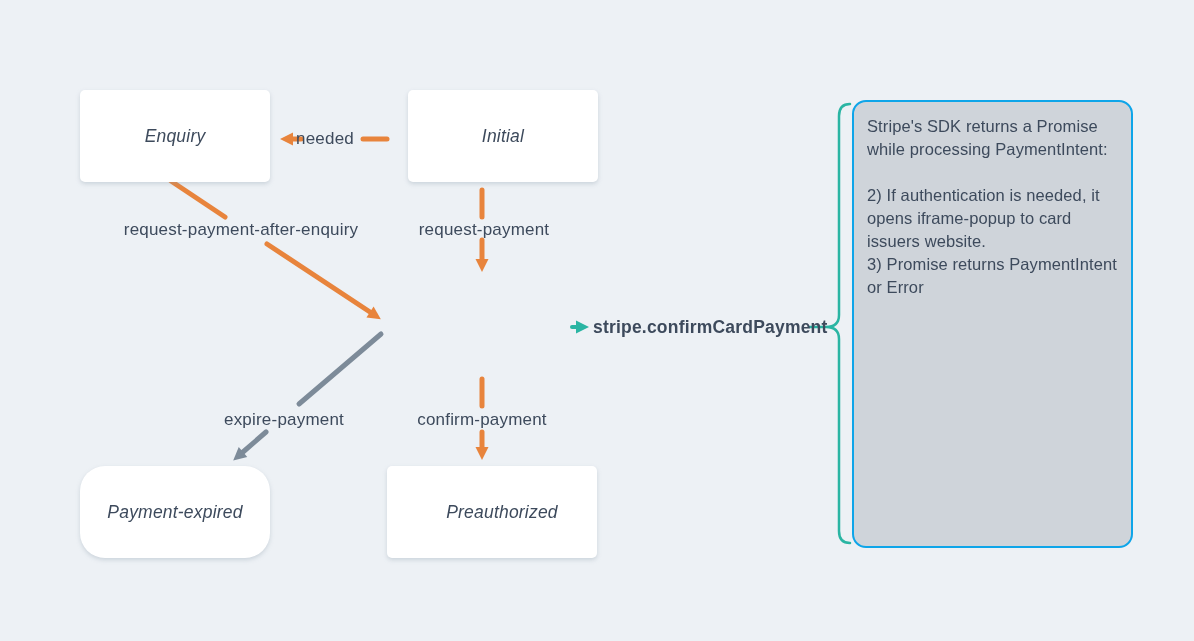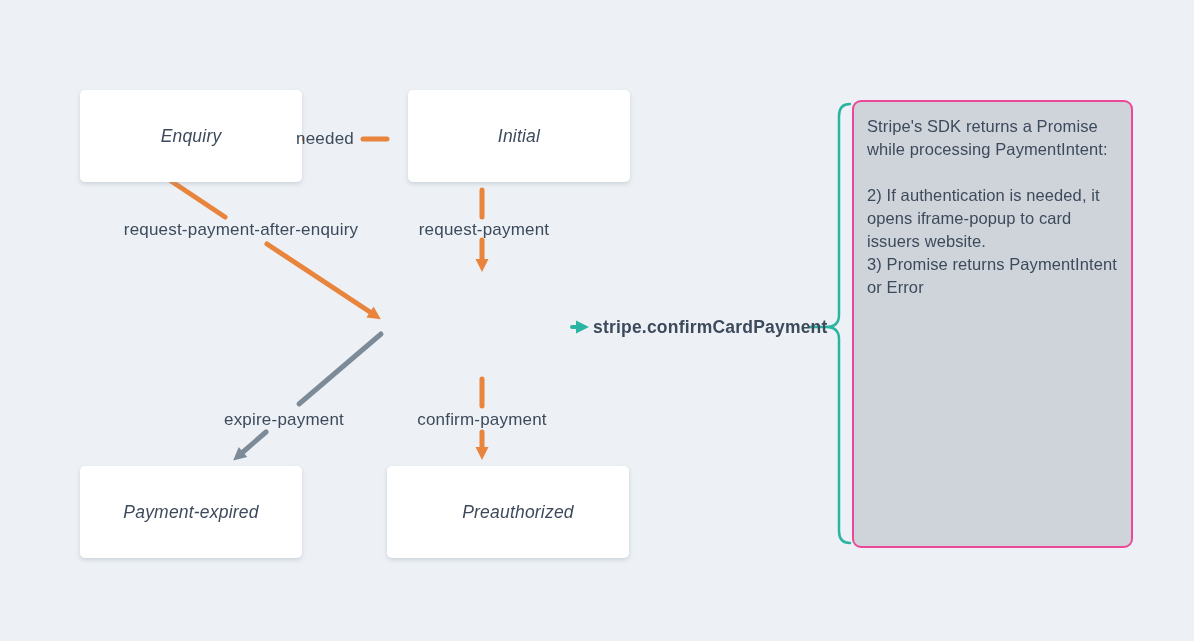--- a/index.html
+++ b/index.html
@@ -15,37 +15,37 @@
     overflow: hidden;
     color: #3d4a5c;
   }
   .arrows-layer {
     position: absolute;
     left: 0; top: 0;
     pointer-events: none;
   }
   .state {
     position: absolute;
-    width: 222px;
+    width: 190px;
     height: 92px;
     background: #ffffff;
     border-radius: 5px;
     box-shadow: 0 2px 4px rgba(141,157,172,0.35);
     display: flex;
     align-items: center;
     justify-content: center;
     font-style: italic;
     font-size: 17.5px;
     letter-spacing: 0.2px;
     color: #3d4a5c;
   }
   .state-enquiry        { left: 80px;  top: 90px;  }
   .state-initial        { left: 408px; top: 90px;  }
   .state-pending        { left: 387px; top: 279px; }
-  .state-expired        { left: 80px;  top: 466px; }
+  .state-expired        { left: 80px;  top: 466px; border-radius: 25px; }
   .state-preauthorized  { left: 387px; top: 466px; padding-left: 20px; }
 
   .elabel {
     position: absolute;
     transform: translate(-50%, -50%);
     font-size: 17px;
     letter-spacing: 0.2px;
     color: #3d4a5c;
     white-space: nowrap;
   }
@@ -68,22 +68,22 @@
   }
 
   .note-box {
     position: absolute;
     left: 852px;
     top: 100px;
     width: 281px;
     height: 448px;
     box-sizing: border-box;
     background: #cfd4da;
-    border: 2px solid #ec4899;
-    border-radius: 9px;
+    border: 2px solid #0ea5e9;
+    border-radius: 14px;
     padding: 13px 12px 0 13px;
   }
   .note-p {
     margin: 0;
     font-size: 16.5px;
     line-height: 23px;
     letter-spacing: 0.1px;
     color: #3d4a5c;
   }
   .note-p.gap { margin-bottom: 23px; }

